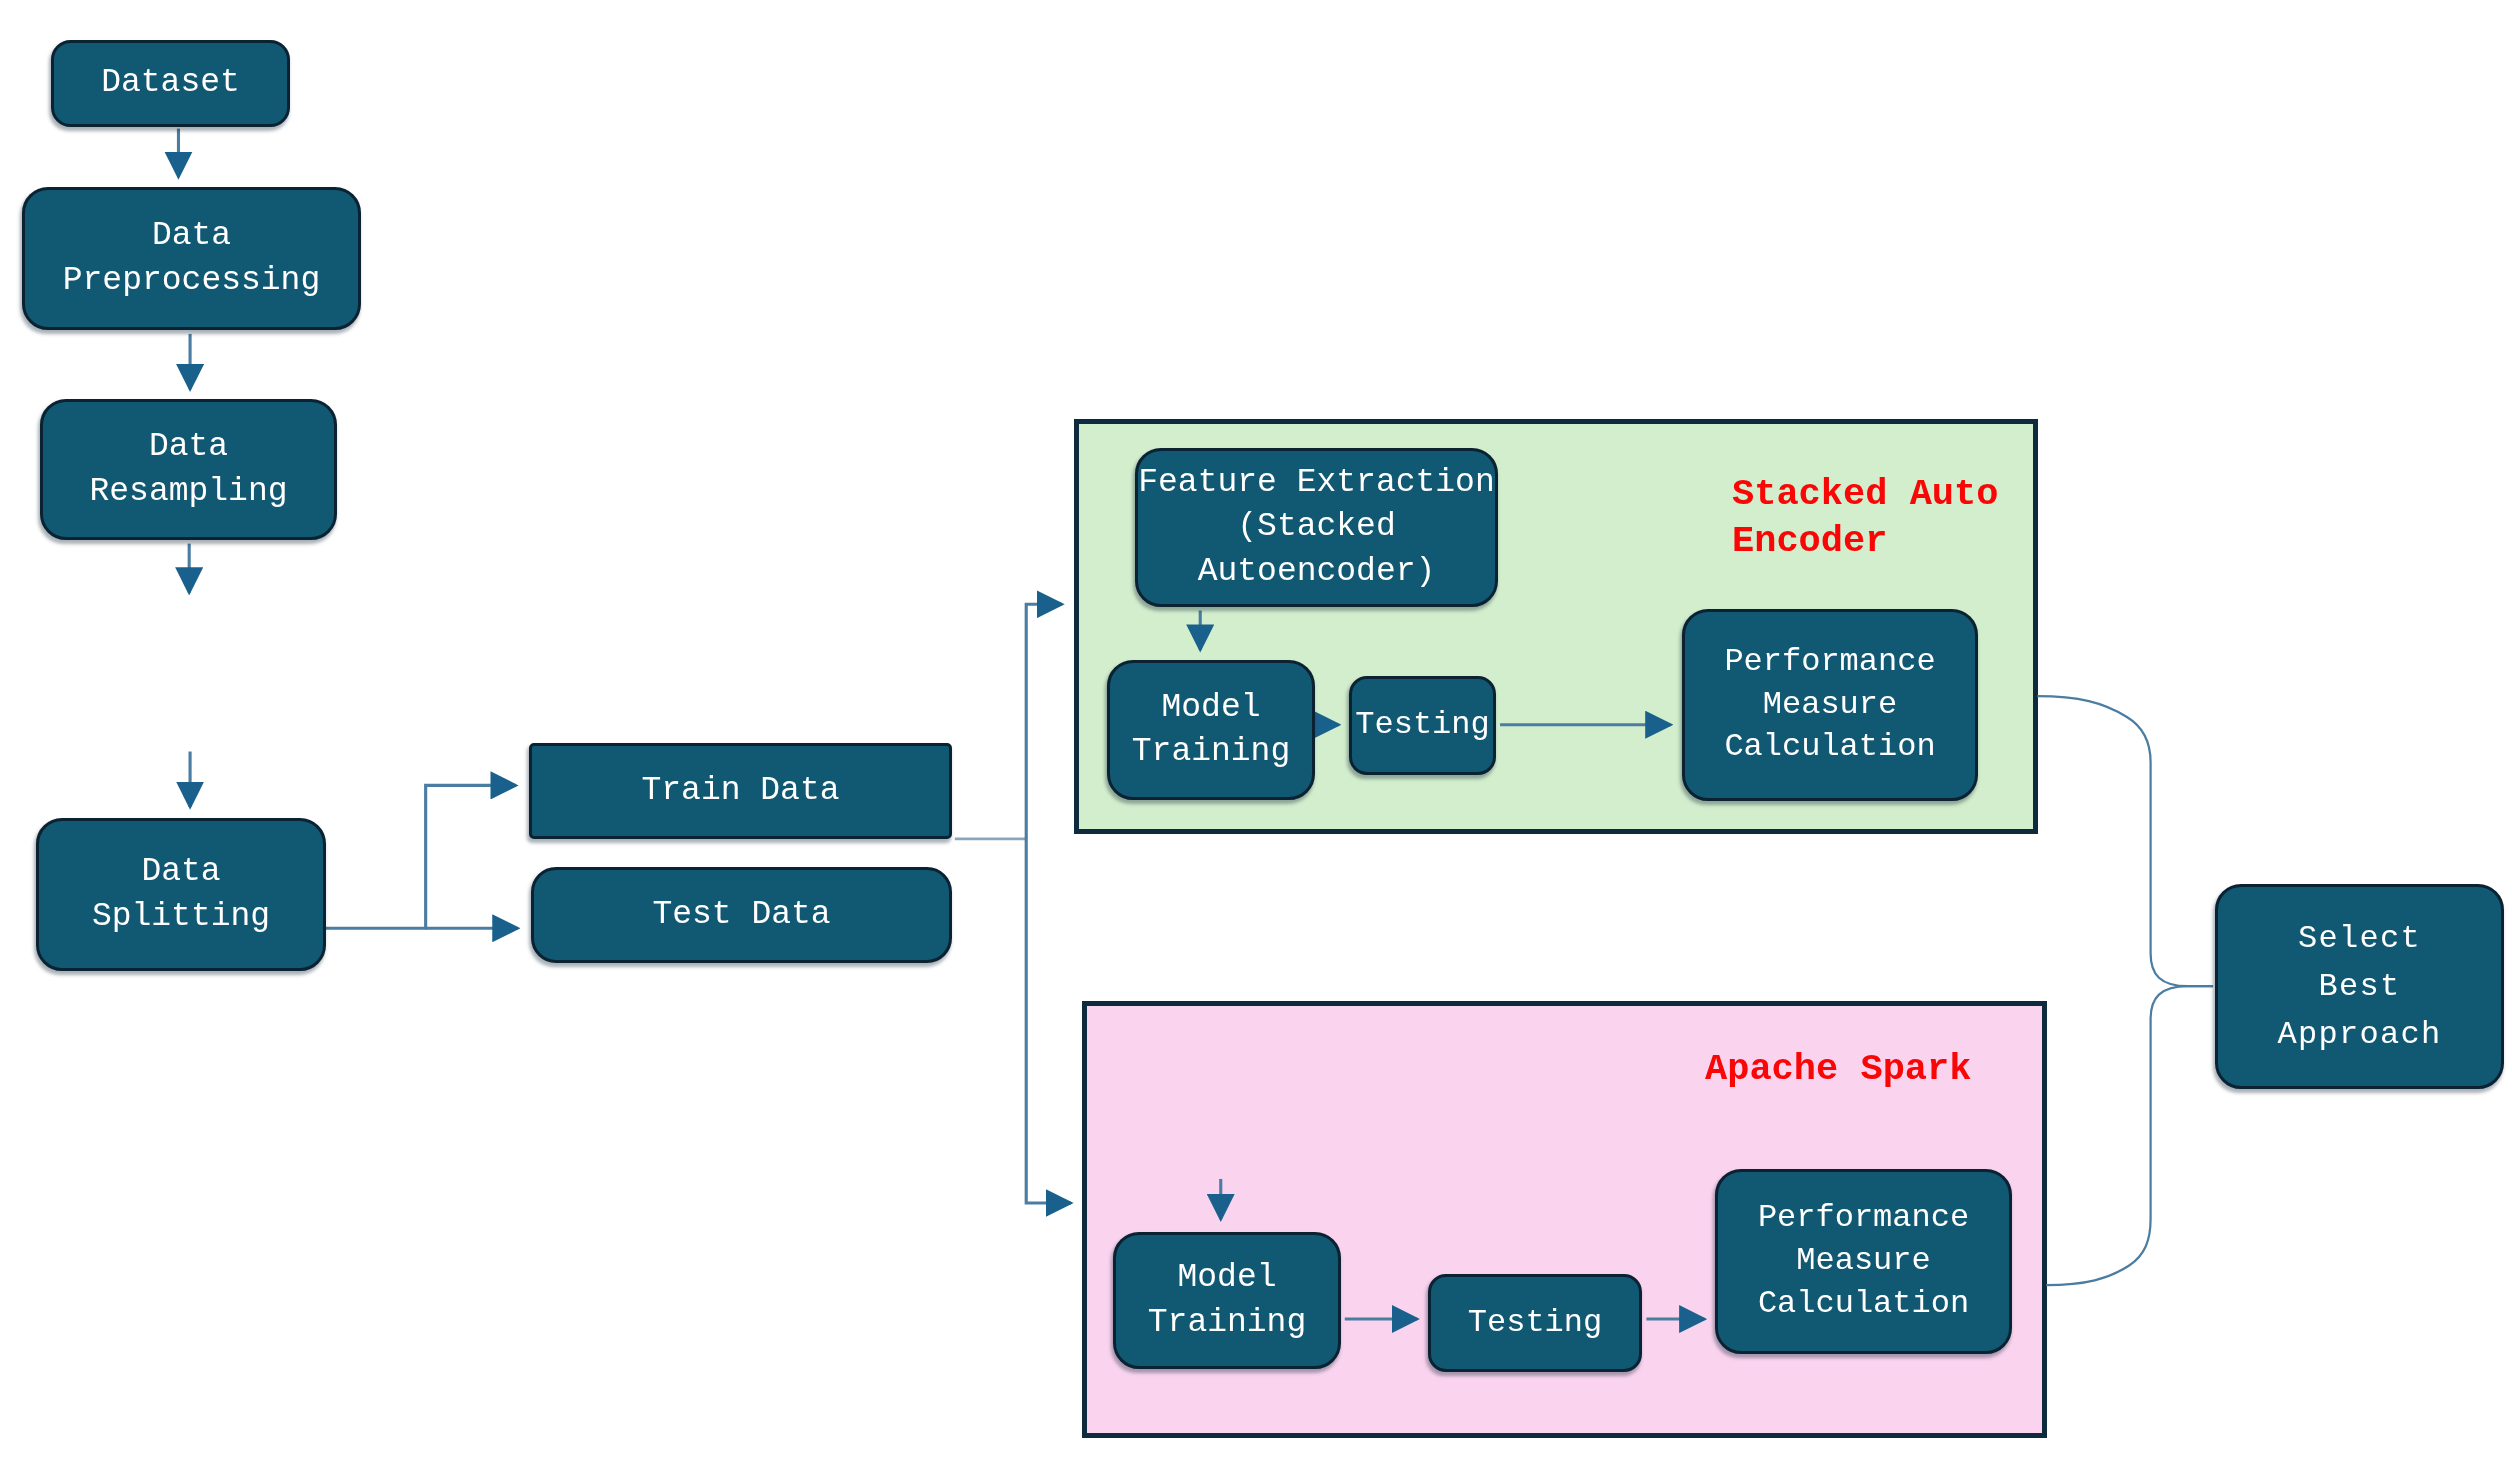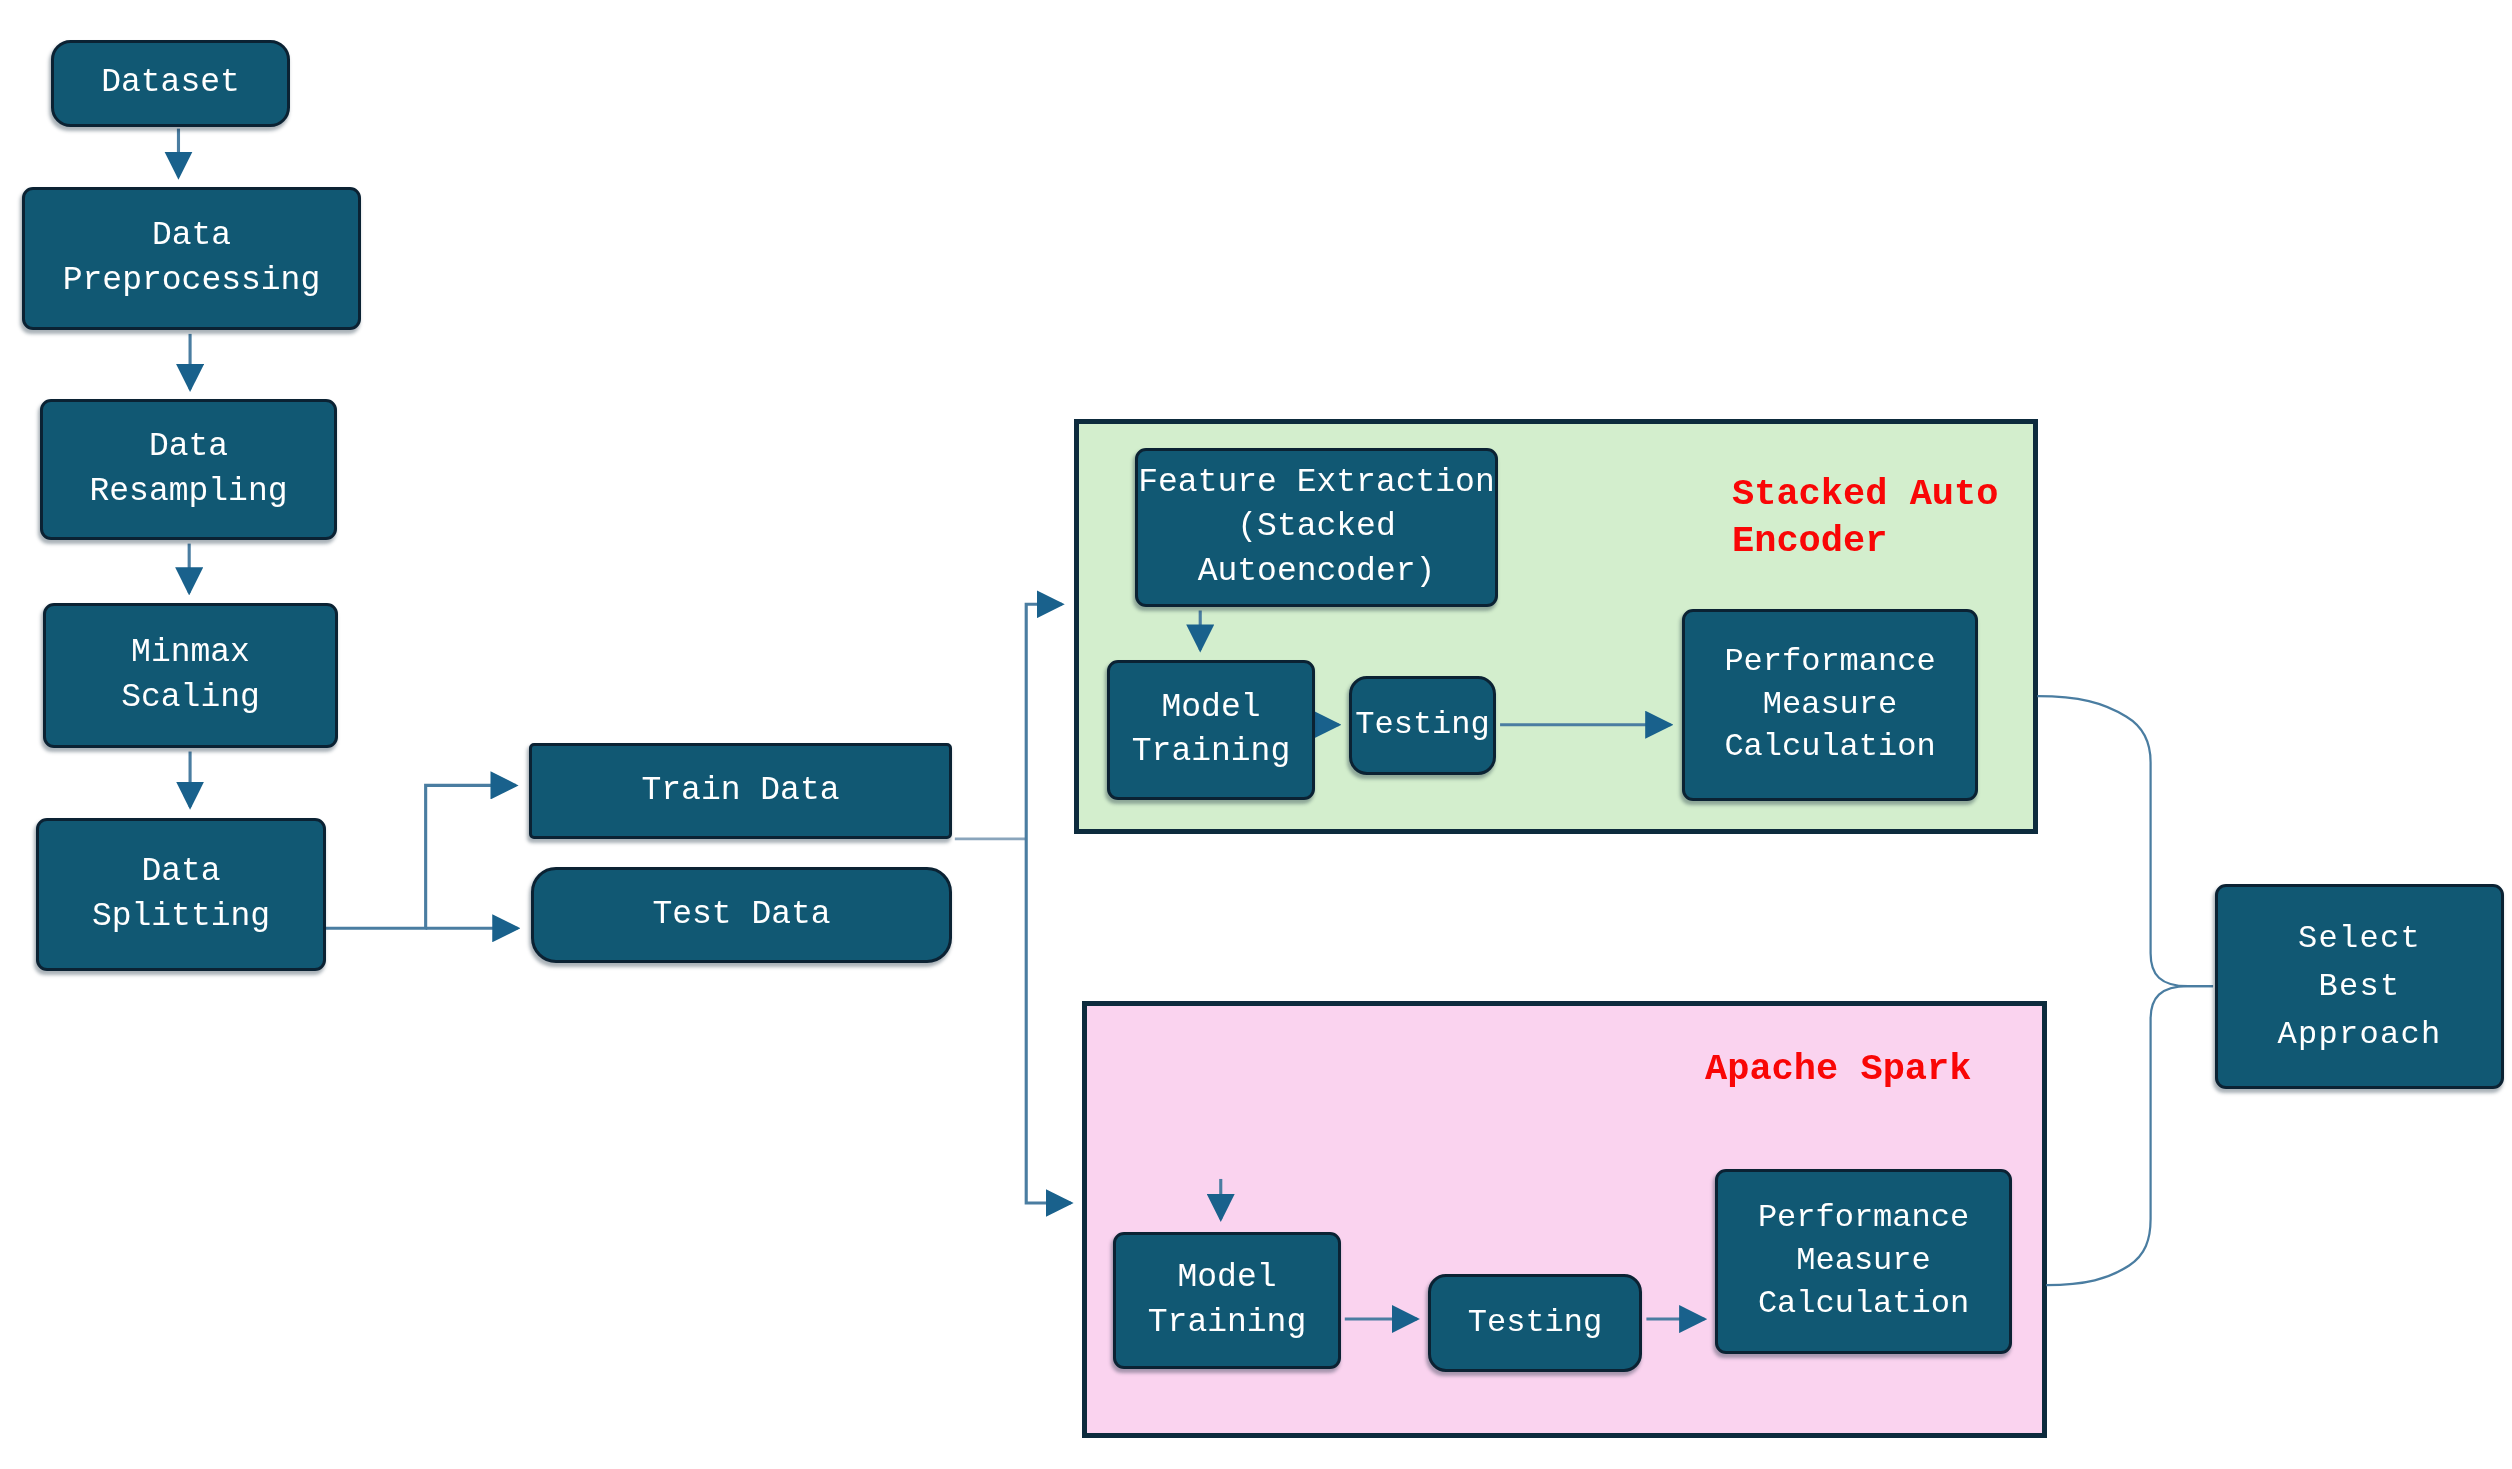--- a/index.html
+++ b/index.html
@@ -12,21 +12,21 @@
     position:relative; width:2512px; height:1470px; background:#ffffff;
     font-family:Liberation Mono, monospace; overflow:hidden;
   }
   .region{position:absolute; border:5.4px solid var(--region_border); z-index:1; box-sizing:border-box;}
   .region-green{background:var(--green_bg);}
   .region-pink{background:var(--pink_bg);}
   svg.wires{position:absolute; left:0; top:0; z-index:2; pointer-events:none;}
   .node{
     position:absolute; z-index:3; box-sizing:border-box;
     display:flex; flex-direction:column; align-items:center; justify-content:center;
-    background:var(--node_fill); border:3.6px solid var(--node_border); border-radius:11px;
+    background:var(--node_fill); border:3.6px solid var(--node_border); border-radius:26px;
     color:var(--node_text); font-size:33px; line-height:1.34; text-align:center;
     box-shadow:-1.8px 3.6px 3.6px rgba(11,34,51,.35);
   }
   .region-label{
     position:absolute; z-index:3; color:var(--accent_red); font-weight:700;
     font-size:37px; line-height:1.28; text-align:left;
   }
   .sel{letter-spacing:1.3px; line-height:1.5;}
   .c-med{stroke:var(--line); stroke-width:3.5; fill:none;}
   .c-light{stroke:var(--line_light); stroke-width:3; fill:none;}
@@ -78,24 +78,20 @@
   <div class="node" style="left:22px;top:187px;width:339px;height:143px;">
     <span>Data</span>
     <span>Preprocessing</span>
   </div>
 
   <div class="node" style="left:40px;top:399px;width:297px;height:141px;">
     <span>Data</span>
     <span>Resampling</span>
   </div>
 
-  <div class="node" style="left:43px;top:603px;width:295px;height:145px;">
-    <span>Minmax</span>
-    <span>Scaling</span>
-  </div>
 
   <div class="node" style="left:36px;top:818px;width:290px;height:153px;">
     <span>Data</span>
     <span>Splitting</span>
   </div>
 
   <div class="node" style="left:529px;top:743px;width:423px;height:96px;border-radius:5px;">
     <span>Train Data</span>
   </div>
   <div class="node" style="left:531px;top:867px;width:421px;height:96px;border-radius:25px;">

